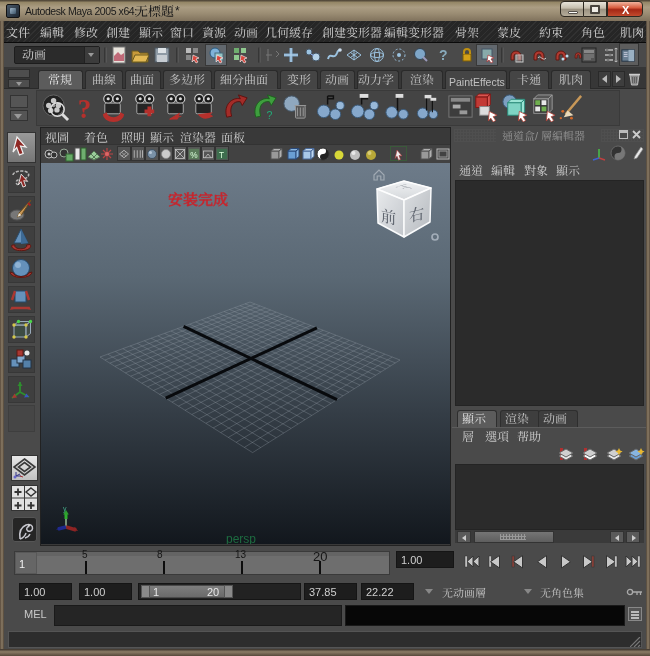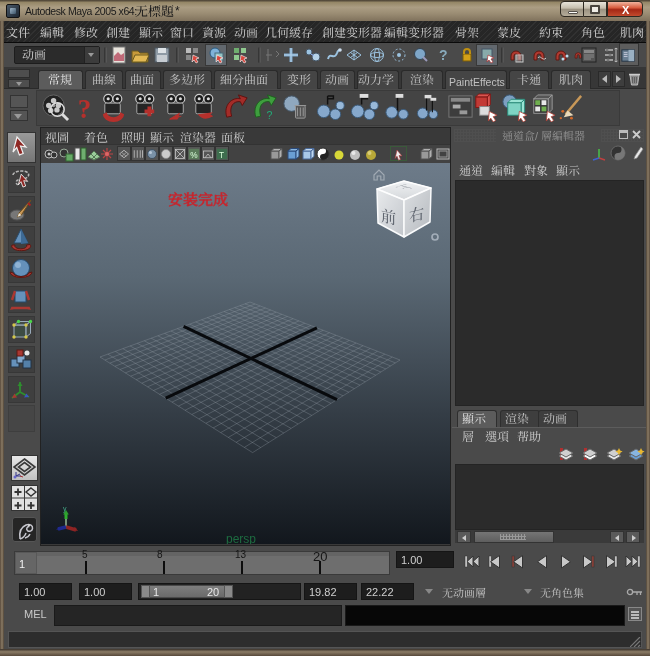--- a/index.html
+++ b/index.html
@@ -997,21 +997,21 @@
 <div class="abs" style="left:24px;top:586px;font-size:11px;color:#cfcfcf">1.00</div>
 <div class="abs" style="left:79px;top:583px;width:53px;height:17px;background:#1d1d1d;border:1px solid #151515"></div>
 <div class="abs" style="left:84px;top:586px;font-size:11px;color:#cfcfcf">1.00</div>
 <div class="abs" style="left:138px;top:583px;width:163px;height:17px;background:#222;border:1px solid #151515"></div>
 <div class="abs" style="left:141px;top:585px;width:92px;height:13px;background:linear-gradient(180deg,#7e7e7e,#6a6a6a);border:1px solid #4a4a4a"></div>
 <div class="abs" style="left:141px;top:585px;width:9px;height:13px;background:#8a8a8a;border:1px solid #555"></div>
 <div class="abs" style="left:224px;top:585px;width:9px;height:13px;background:#8a8a8a;border:1px solid #555"></div>
 <div class="abs" style="left:153px;top:586px;font-size:11px;color:#e8e8e8">1</div>
 <div class="abs" style="left:207px;top:586px;font-size:11px;color:#e8e8e8">20</div>
 <div class="abs" style="left:304px;top:583px;width:53px;height:17px;background:#1d1d1d;border:1px solid #151515"></div>
-<div class="abs" style="left:309px;top:586px;font-size:11px;color:#cfcfcf">19.82</div>
+<div class="abs" style="left:309px;top:586px;font-size:11px;color:#cfcfcf">37.85</div>
 <div class="abs" style="left:361px;top:583px;width:53px;height:17px;background:#1d1d1d;border:1px solid #151515"></div>
 <div class="abs" style="left:366px;top:586px;font-size:11px;color:#cfcfcf">22.22</div>
 <div class="abs" style="left:425px;top:589px;width:0;height:0;border:4px solid transparent;border-top:5px solid #888"></div>
 <div class="abs" style="left:524px;top:589px;width:0;height:0;border:4px solid transparent;border-top:5px solid #888"></div>
 <svg class="abs" style="left:626px;top:586px" width="18" height="12" viewBox="0 0 18 12">
     <circle cx="4" cy="6" r="2.6" fill="none" stroke="#aaa" stroke-width="1.3"></circle>
     <path d="M7 6 h9 M11 6 v3 M14.5 6 v3" stroke="#aaa" stroke-width="1.3"></path>
   </svg>
 <div class="abs" style="left:4px;top:603px;width:642px;height:26px;background:#4a4a4a"></div>
 <div class="abs" style="left:24px;top:608px;font-size:11px;color:#c8c8c8">MEL</div>

